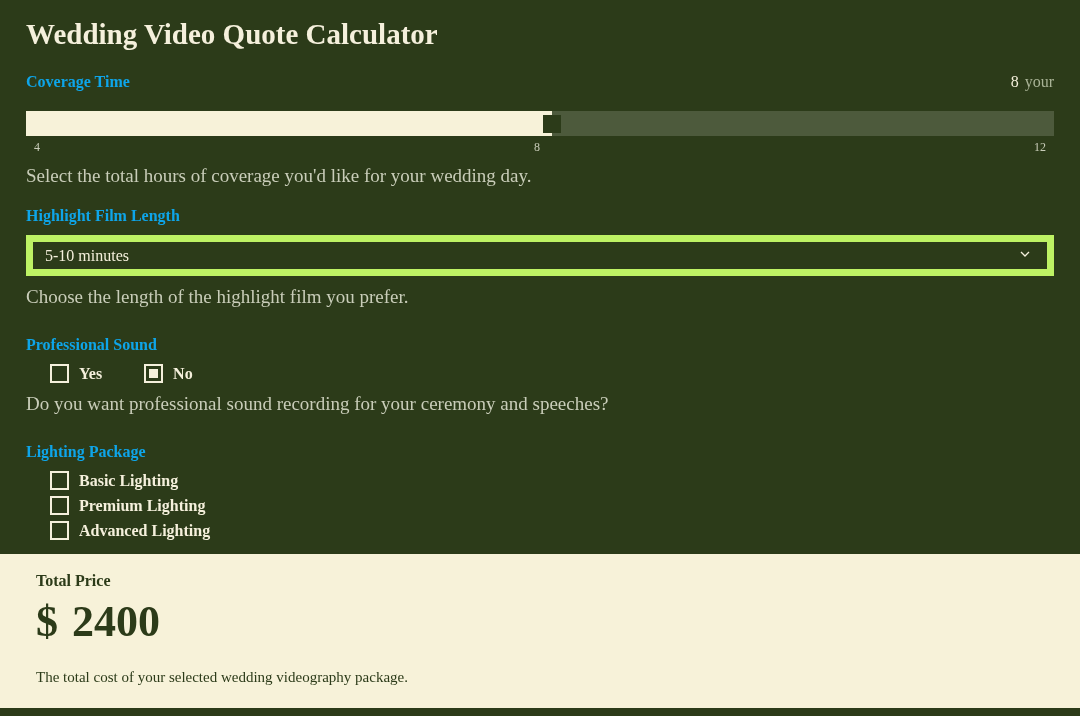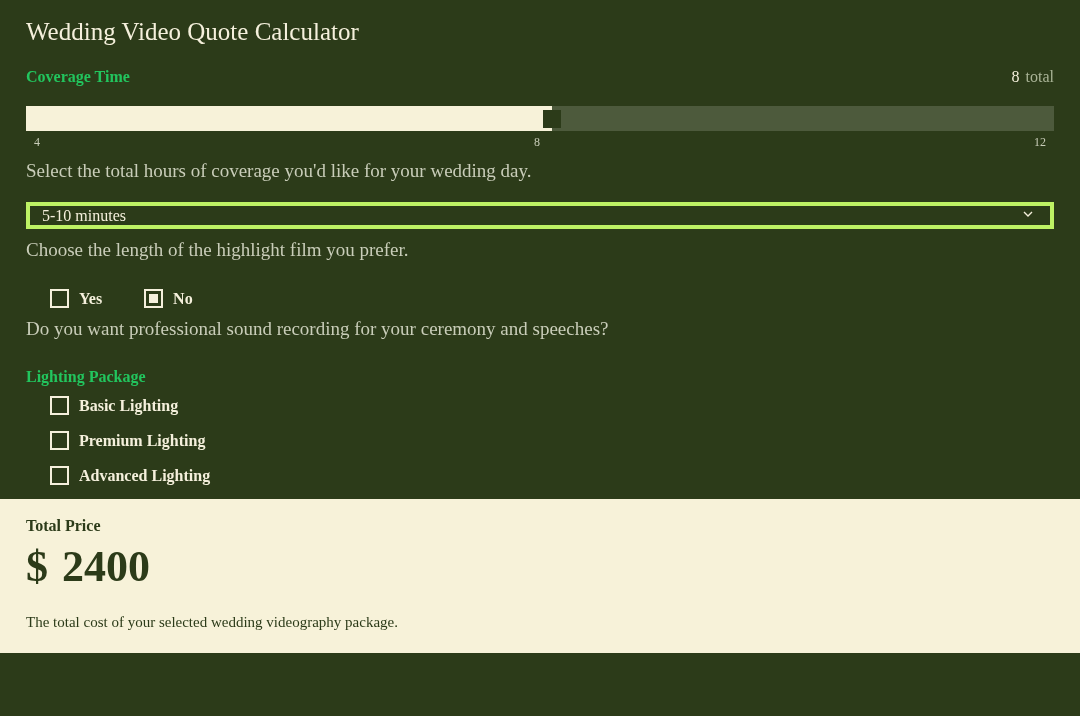--- a/index.html
+++ b/index.html
@@ -8,30 +8,30 @@
     color: #f5f0dc;
     font-family: Georgia, 'Times New Roman', serif;
     width: 1080px;
     height: 716px;
     overflow: hidden;
   }
   .container {
     padding: 18px 26px 0 26px;
   }
   h1 {
-    font-size: 25px;
-    font-weight: normal;
+    font-size: 29px;
+    font-weight: bold;
     margin-bottom: 22px;
     color: #f5f0dc;
   }
   .field-label {
     font-size: 16px;
     font-weight: bold;
     margin-bottom: 10px;
-    color: #22c55e;
+    color: #0ea5e9;
   }
   .field-top {
     display: flex;
     justify-content: space-between;
     align-items: baseline;
     margin-bottom: 10px;
   }
   .value-display {
     font-size: 16px;
     color: #f5f0dc;
@@ -75,22 +75,22 @@
     display: flex;
     justify-content: space-between;
     font-size: 12px;
     color: #c9cdb9;
     margin-top: 4px;
     padding: 0 8px;
   }
   
   .select-wrap {
     position: relative;
-    border: 4px solid #bef264;
-    height: 27px;
+    border: 7px solid #bef264;
+    height: 41px;
     display: flex;
     align-items: center;
     padding: 8px 12px;
     cursor: pointer;
   }
   .select-wrap .selected {
     font-size: 16px;
     color: #f5f0dc;
   }
   .select-wrap .chev {
@@ -102,21 +102,21 @@
   .chev svg { width: 16px; height: 16px; }
   
   .option-row {
     display: flex;
     gap: 18px;
     margin-bottom: 6px;
   }
   .option-col {
     display: flex;
     flex-direction: column;
-    gap: 16px;
+    gap: 6px;
     margin-bottom: 6px;
   }
   .opt {
     display: flex;
     align-items: center;
     gap: 10px;
     cursor: pointer;
     padding-left: 24px;
   }
   .box {
@@ -137,21 +137,21 @@
   .opt-label {
     font-size: 16px;
     font-weight: bold;
     color: #f5f0dc;
   }
   .section-gap { margin-top: 28px; }
   
   .total-panel {
     background: #f7f2d9;
     color: #2c3b19;
-    padding: 18px 26px 22px 26px;
+    padding: 18px 26px 22px 36px;
     margin-top: 14px;
   }
   .total-label {
     font-size: 16px;
     font-weight: bold;
     margin-bottom: 6px;
   }
   .total-price {
     font-size: 44px;
     font-weight: bold;
@@ -167,48 +167,50 @@
 </head>
 <body>
 
 <div class="container">
   <h1>Wedding Video Quote Calculator</h1>
 
   <div>
     <div class="field-top">
       <div class="field-label">Coverage Time</div>
       <div class="value-display">
-        <span>8</span><span class="unit">total</span>
+        <span>8</span><span class="unit">your</span>
       </div>
     </div>
     <div class="slider-track">
       <div class="slider-fill"></div>
       <div class="slider-thumb"></div>
     </div>
     <div class="slider-ticks">
       <span>4</span>
       <span>8</span>
       <span>12</span>
     </div>
     <div class="helper">Select the total hours of coverage you'd like for your wedding day.</div>
   </div>
 
   <div>
+    <div class="field-label">Highlight Film Length</div>
     <div class="select-wrap">
       <span class="selected">5-10 minutes</span>
       <span class="chev">
         <svg viewBox="0 0 24 24" fill="none" stroke="#f5f0dc" stroke-width="2">
             <polyline points="6 9 12 15 18 9"></polyline>
           </svg>
       </span>
     </div>
     <div class="helper">Choose the length of the highlight film you prefer.</div>
   </div>
 
   <div class="section-gap">
+    <div class="field-label">Professional Sound</div>
     <div class="option-row">
       <div class="opt">
         <span class="box"></span>
         <span class="opt-label">Yes</span>
       </div>
       <div class="opt">
         <span class="box checked"></span>
         <span class="opt-label">No</span>
       </div>
     </div>

